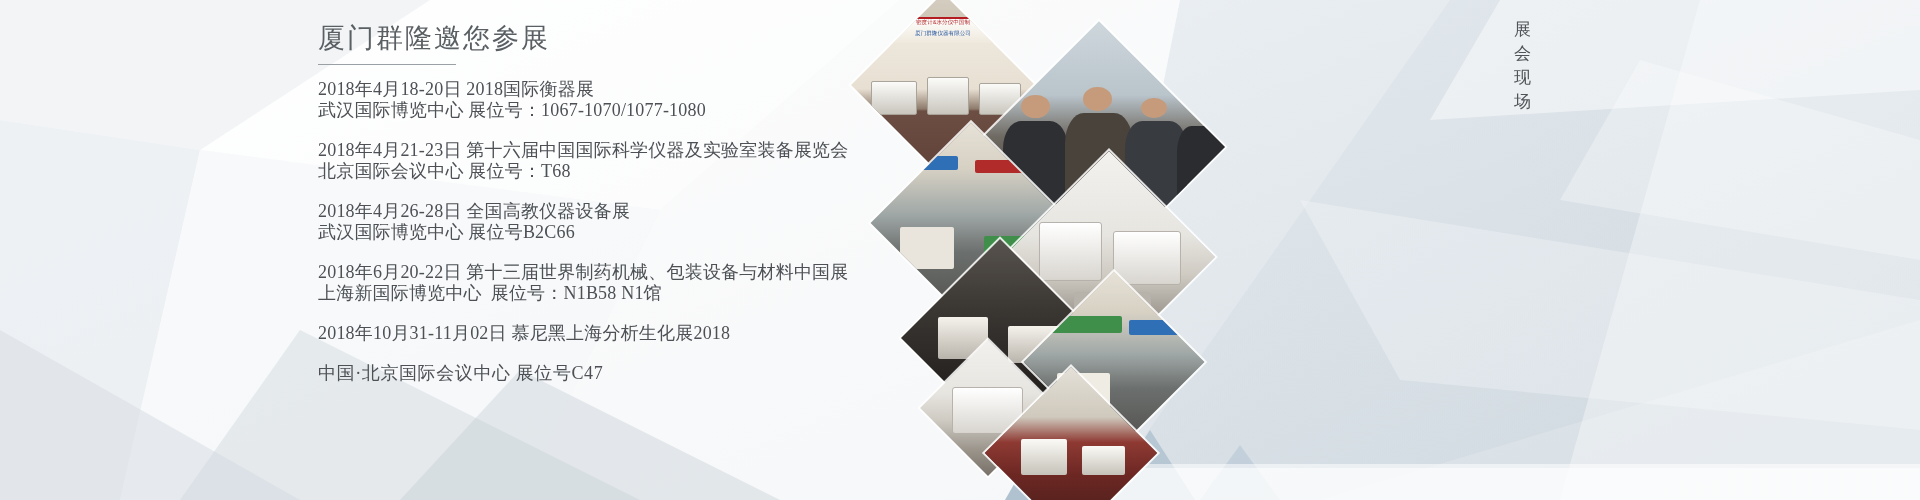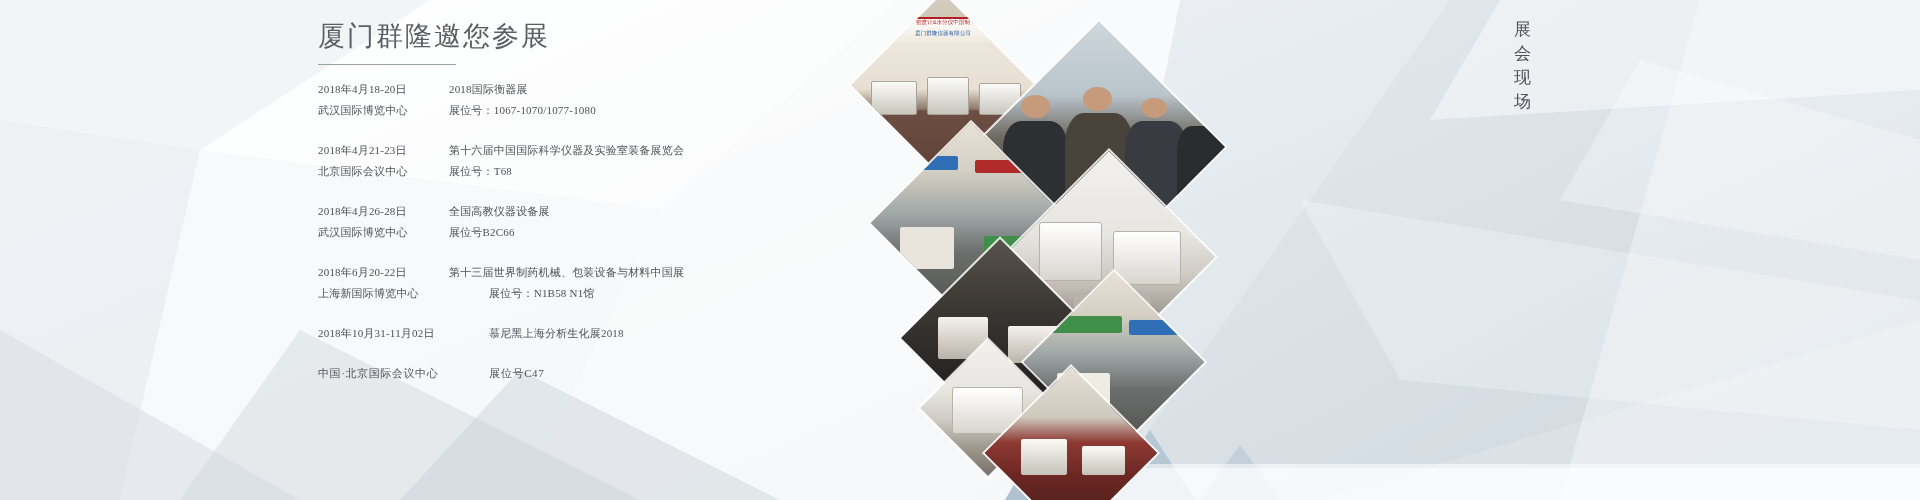--- a/index.html
+++ b/index.html
@@ -37,41 +37,41 @@
     width: 560px;
     z-index: 20;
   }
   .panel-title {
     font-size: 27px;
     letter-spacing: 2px;
     color: #5a5f63;
     font-weight: 400;
     line-height: 1.2;
     margin: 0 0 10px 0;
-    font-family: Liberation Mono, monospace;
+    font-family: Liberation Sans, sans-serif;
   }
   .title-rule {
     width: 138px;
     height: 1px;
     background: #9aa1a6;
     margin: 0 0 14px 0;
   }
   .event-list {
     margin: 0;
     padding: 0;
     list-style: none;
   }
   .event {
     margin-bottom: 19px;
     color: #4d5155;
     white-space: nowrap;
   }
   .event-row {
     display: block;
-    font-size: 11px;
+    font-size: 18px;
     line-height: 21px;
     color: #4d5155;
     letter-spacing: 0.2px;
   }
   .ev-date {
     display: inline-block;
     min-width: 128px;
   }
   .ev-date.wide { min-width: 168px; }
   .ev-name { display: inline-block; }

